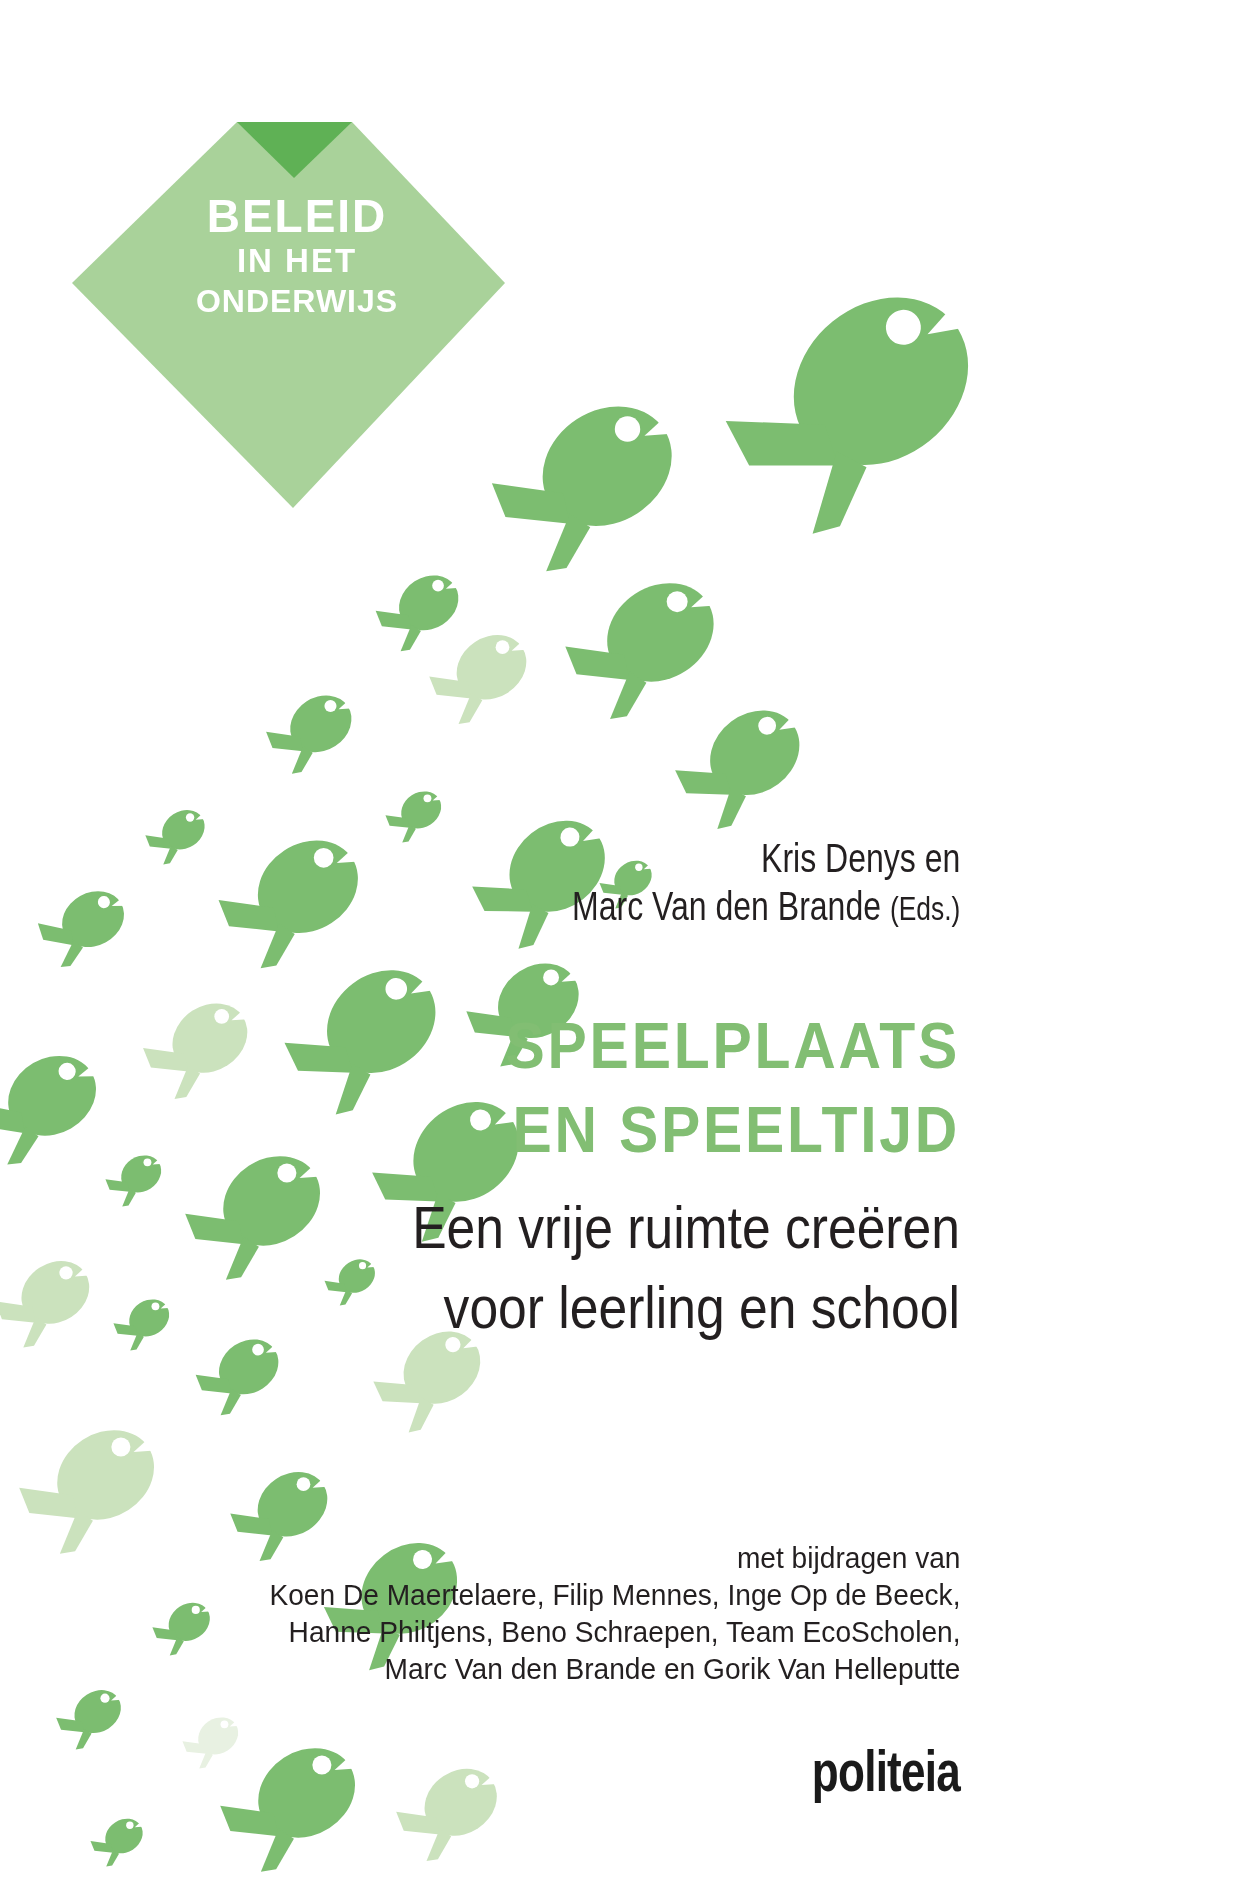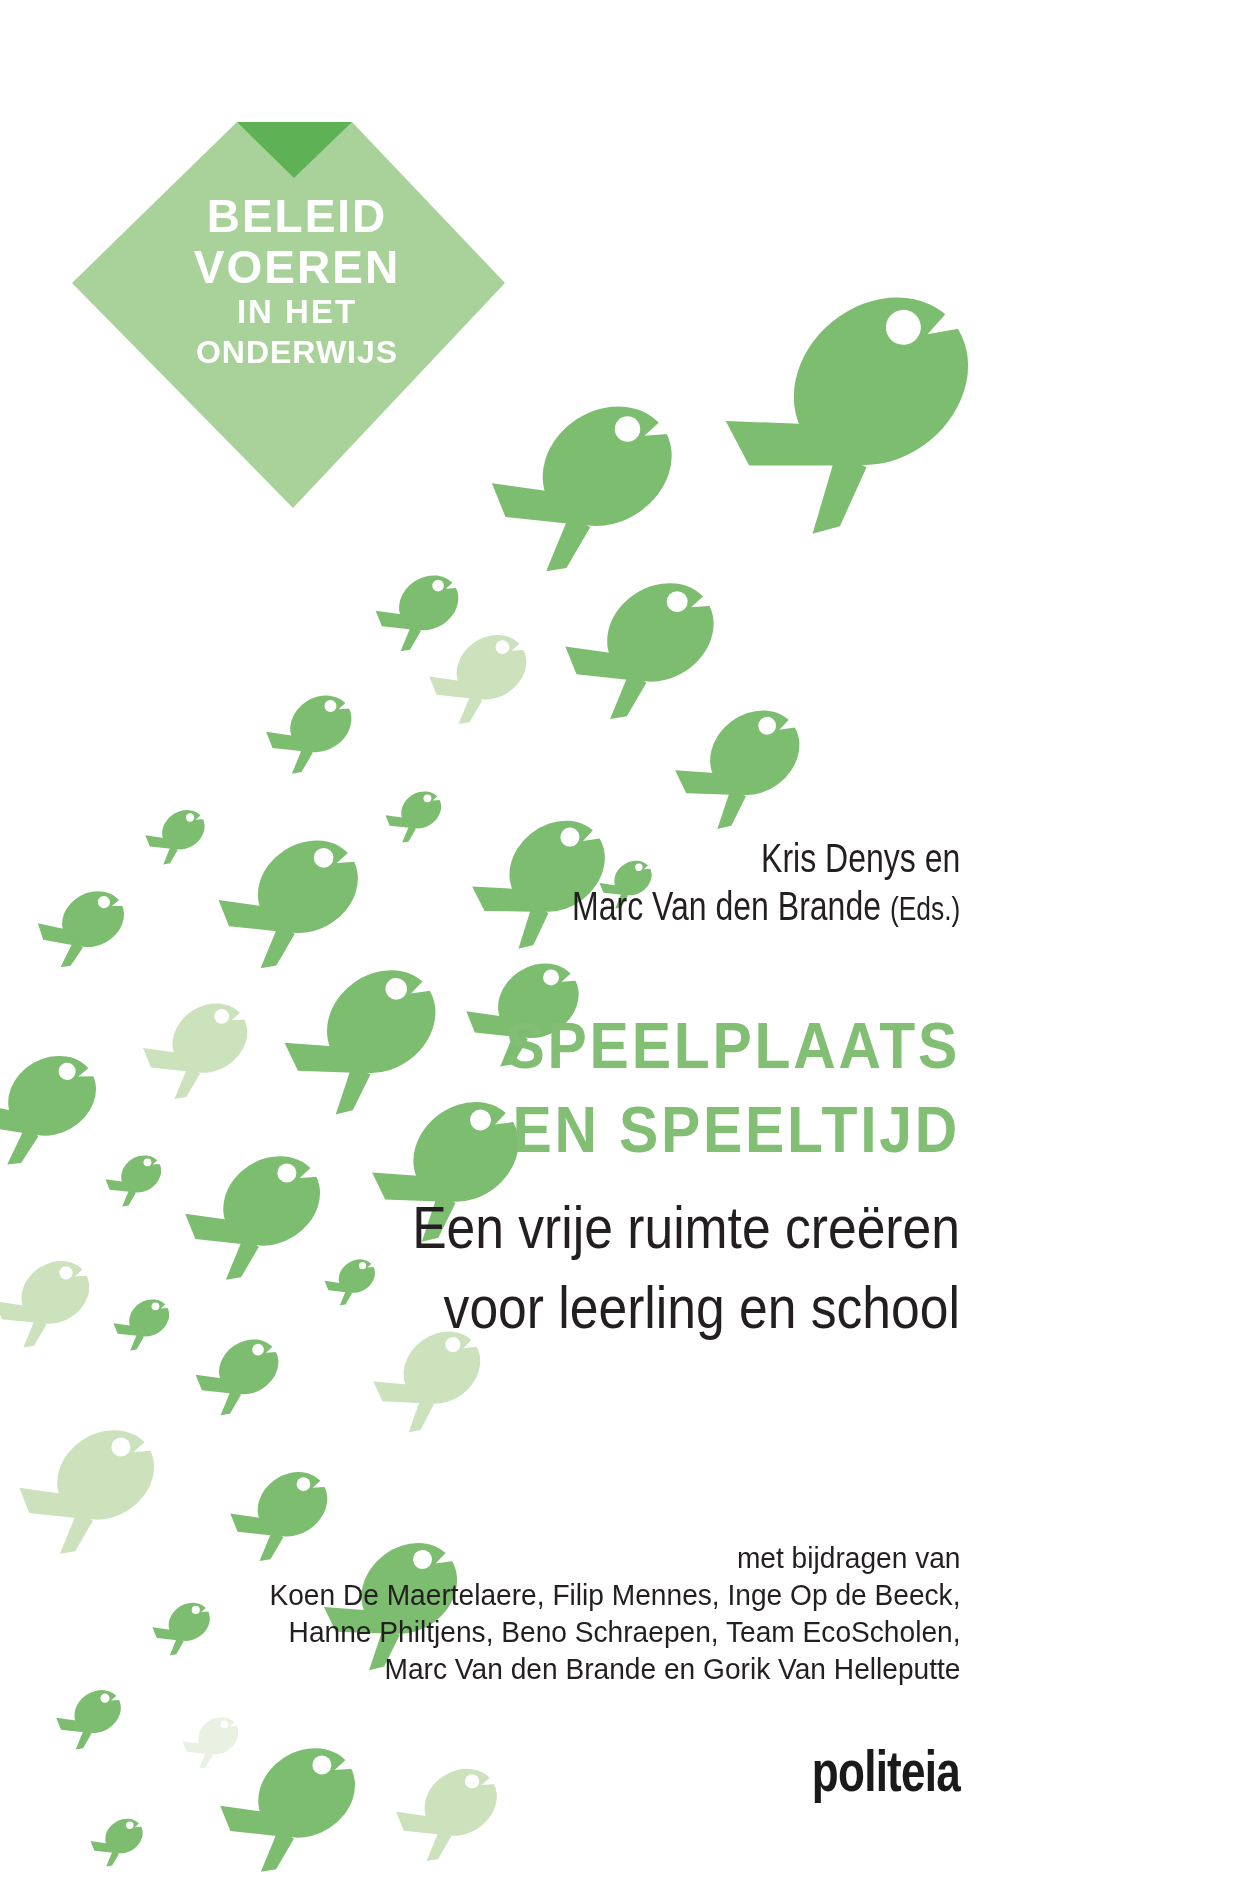--- a/index.html
+++ b/index.html
@@ -99,21 +99,20 @@
         <use href="#fish-shape" transform="translate(94 1714) rotate(0) scale(0.610)" color="#7cbd70"></use>
         <use href="#fish-shape" transform="translate(215 1738) rotate(0) scale(0.525)" color="#e8f1e2"></use>
         <use href="#fish-shape" transform="translate(299 1798) rotate(0) scale(1.271)" color="#7cbd70"></use>
         <use href="#fish-shape" transform="translate(455 1806) rotate(0) scale(0.949)" color="#cbe2bd"></use>
         <use href="#fish-shape" transform="translate(121 1838) rotate(0) scale(0.492)" color="#7cbd70"></use>
       </g>
   </svg>
 
   <div class="badge-text">
     <div class="badge-l1">BELEID</div>
-    <div class="badge-l1">VOEREN</div>
     <div class="badge-l2">IN HET</div>
     <div class="badge-l3">ONDERWIJS</div>
   </div>
 
   <div class="rcol authors">
     <div>Kris Denys en</div>
     <div>
       <span>Marc Van den Brande</span>
       <span class="eds">(Eds.)</span>
     </div>

